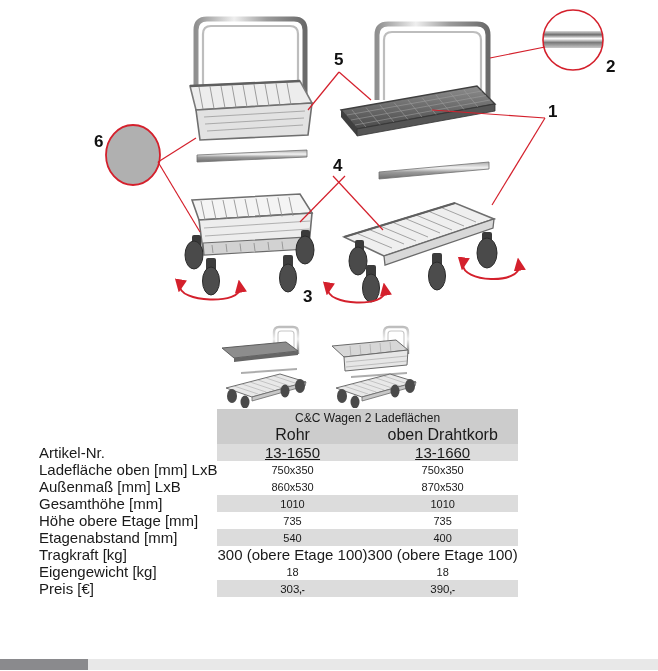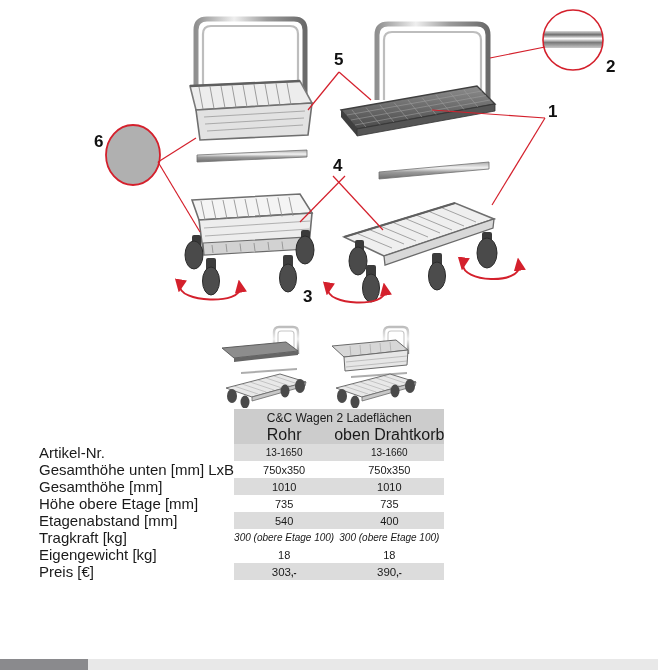--- a/index.html
+++ b/index.html
@@ -101,25 +101,25 @@
   .hdr-group td.lbl { background: #ffffff !important; }
 
   .hdr-sub td.val {
     background: #cccccc;
     text-align: center;
     font-weight: bold;
     font-size: 16px;
     height: 18px;
   }
 
-  .row-art td.val { font-weight: bold; font-size: 10px; }
+  .row-art td.val { font-weight: bold; font-size: 15px; text-decoration: underline; }
   .row-price td.val { font-weight: bold; font-size: 11.5px; }
   .price-dash { font-weight: bold; font-size: 9px; }
 
-  .tight .val { font-size: 10px; font-style: italic; }
+  .tight .val { font-size: 15px; }
 
   
   #scrollbar {
     position: absolute;
     left: 0;
     top: 659px;
     width: 658px;
     height: 11px;
     background: #e8e8e8;
   }
@@ -452,26 +452,31 @@
       <td class="val">oben Drahtkorb</td>
     </tr>
 
     <tr class="stripe row-art">
       <td class="lbl">Artikel-Nr.</td>
       <td class="val">13-1650</td>
       <td class="val">13-1660</td>
     </tr>
 
     <tr class="plain">
-      <td class="lbl">Gesamthöhe unten [mm] LxB</td>
+      <td class="lbl">Ladefläche oben [mm] LxB</td>
       <td class="val">750x350</td>
       <td class="val">750x350</td>
     </tr>
 
 
+    <tr class="plain">
+      <td class="lbl">Außenmaß [mm] LxB</td>
+      <td class="val">860x530</td>
+      <td class="val">870x530</td>
+    </tr>
 
     <tr class="stripe">
       <td class="lbl">Gesamthöhe [mm]</td>
       <td class="val">1010</td>
       <td class="val">1010</td>
     </tr>
 
     <tr class="plain">
       <td class="lbl">Höhe obere Etage [mm]</td>
       <td class="val">735</td>

